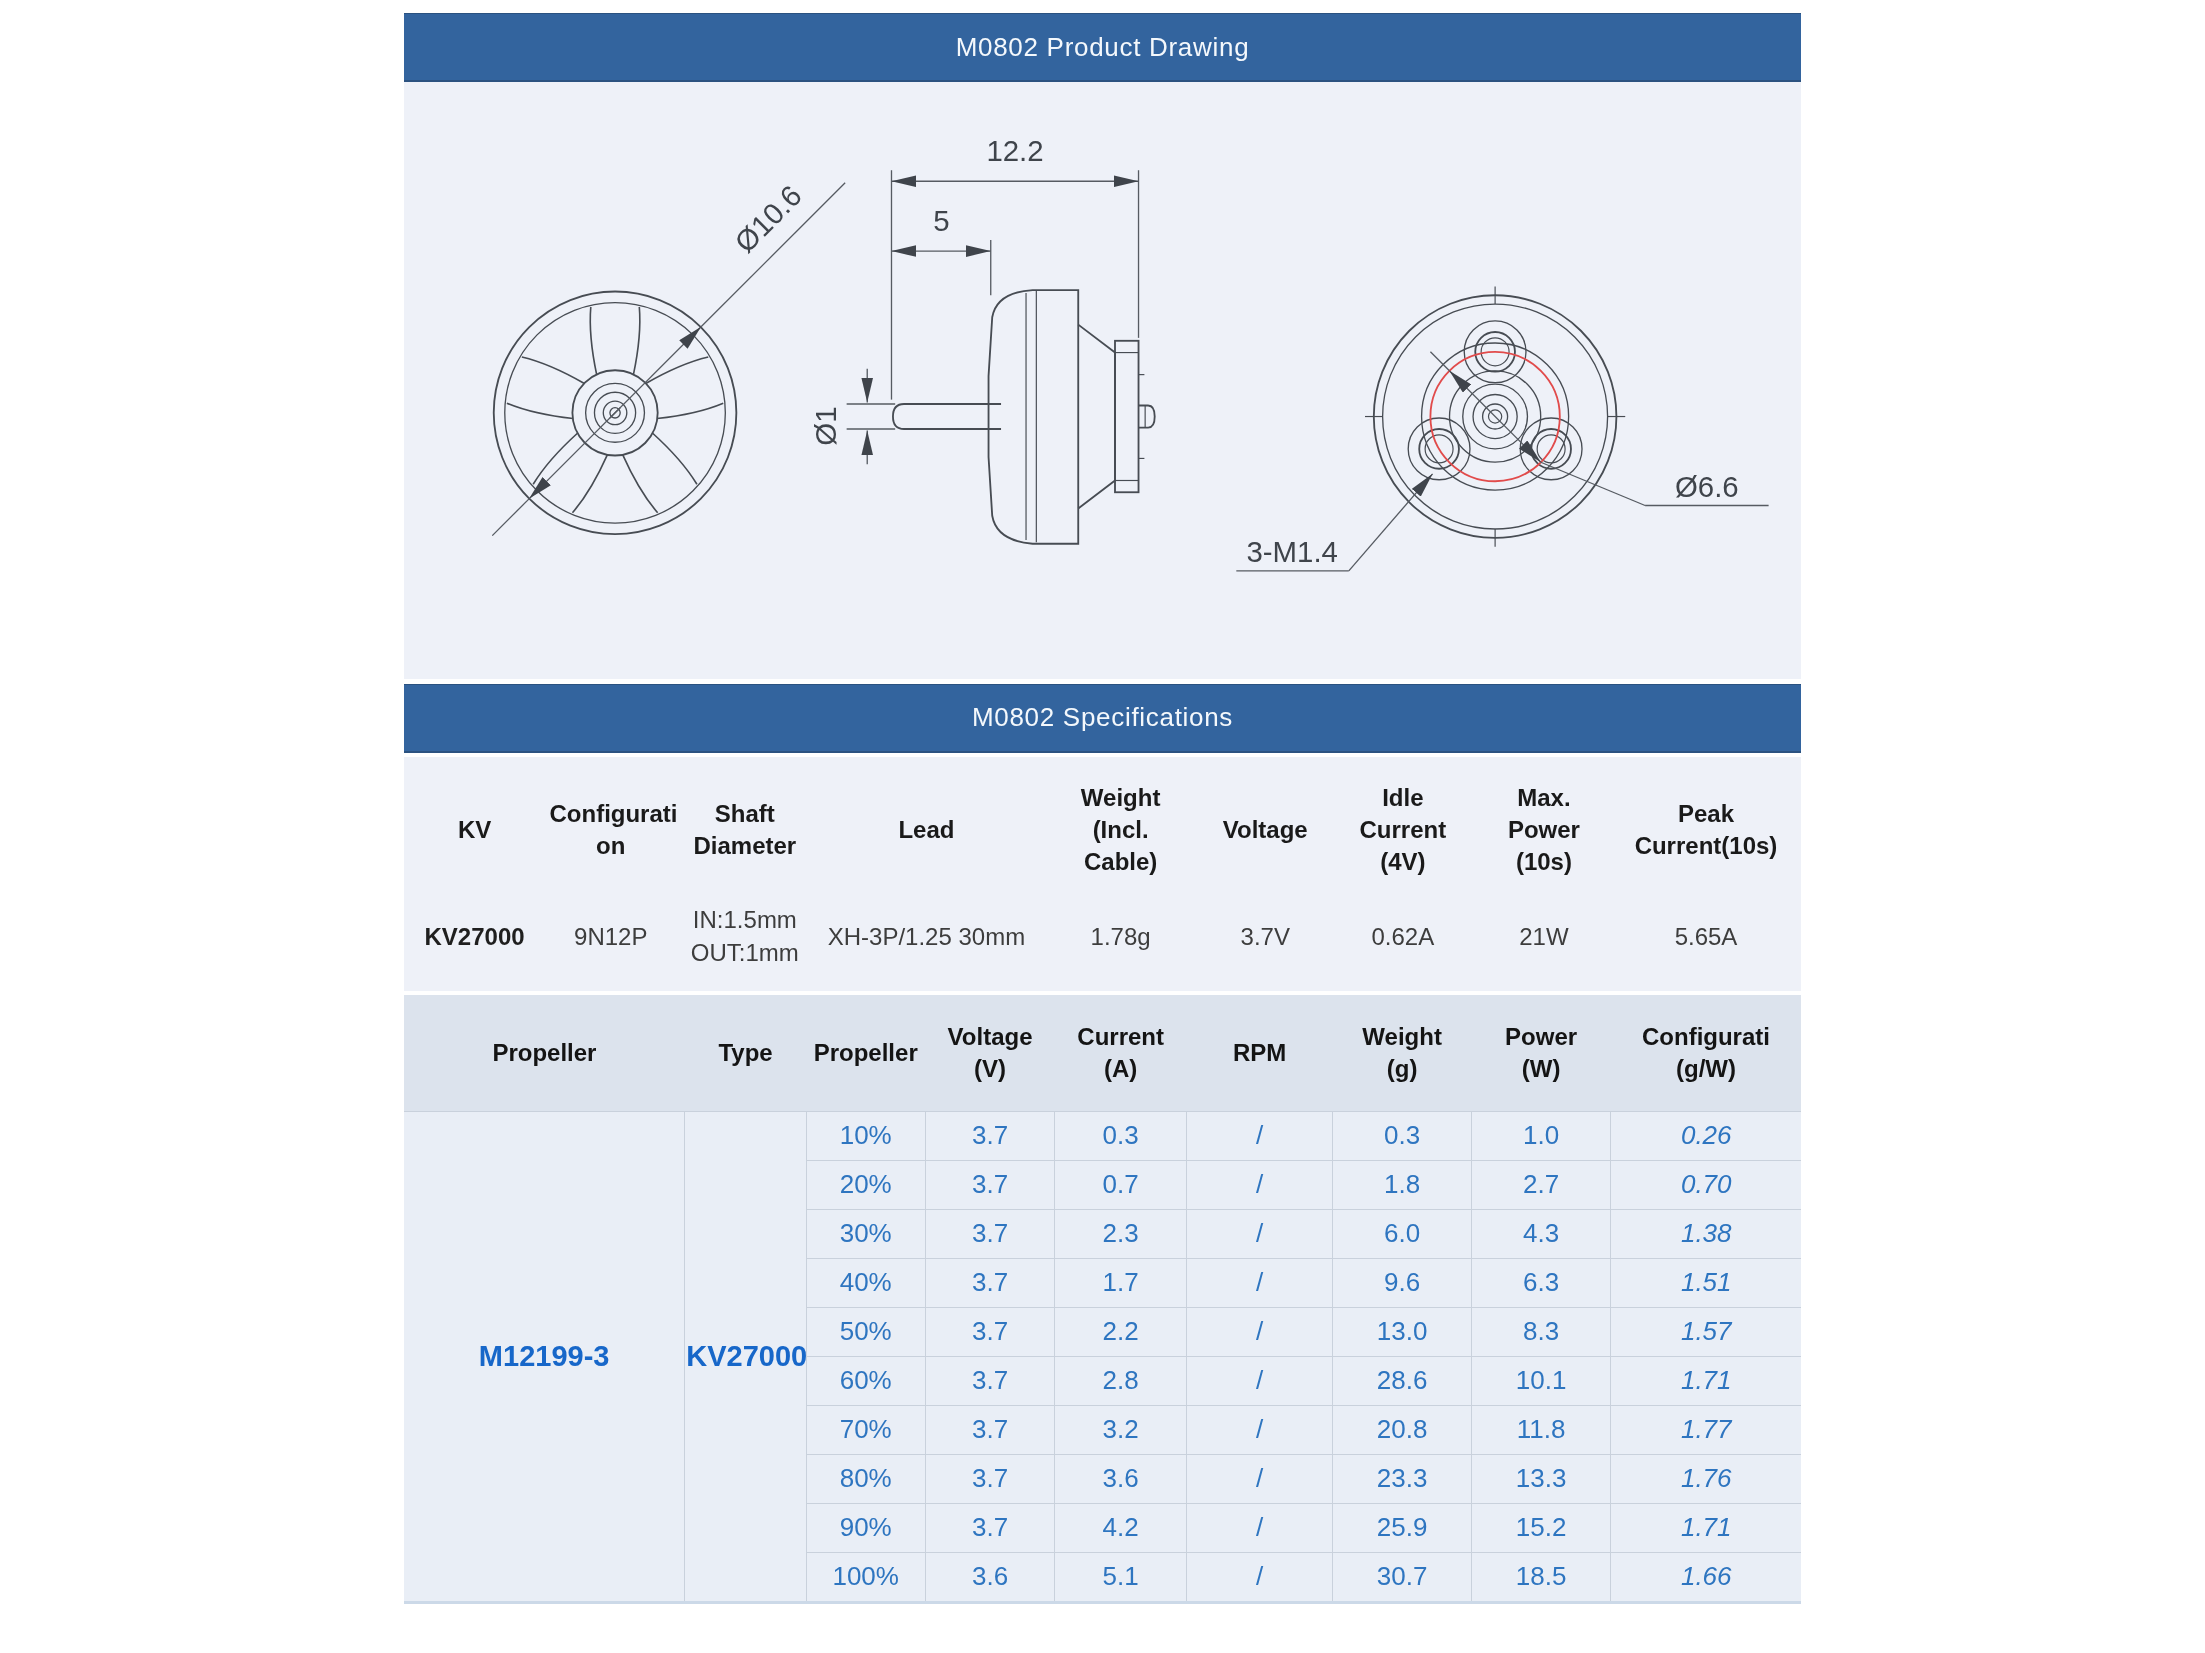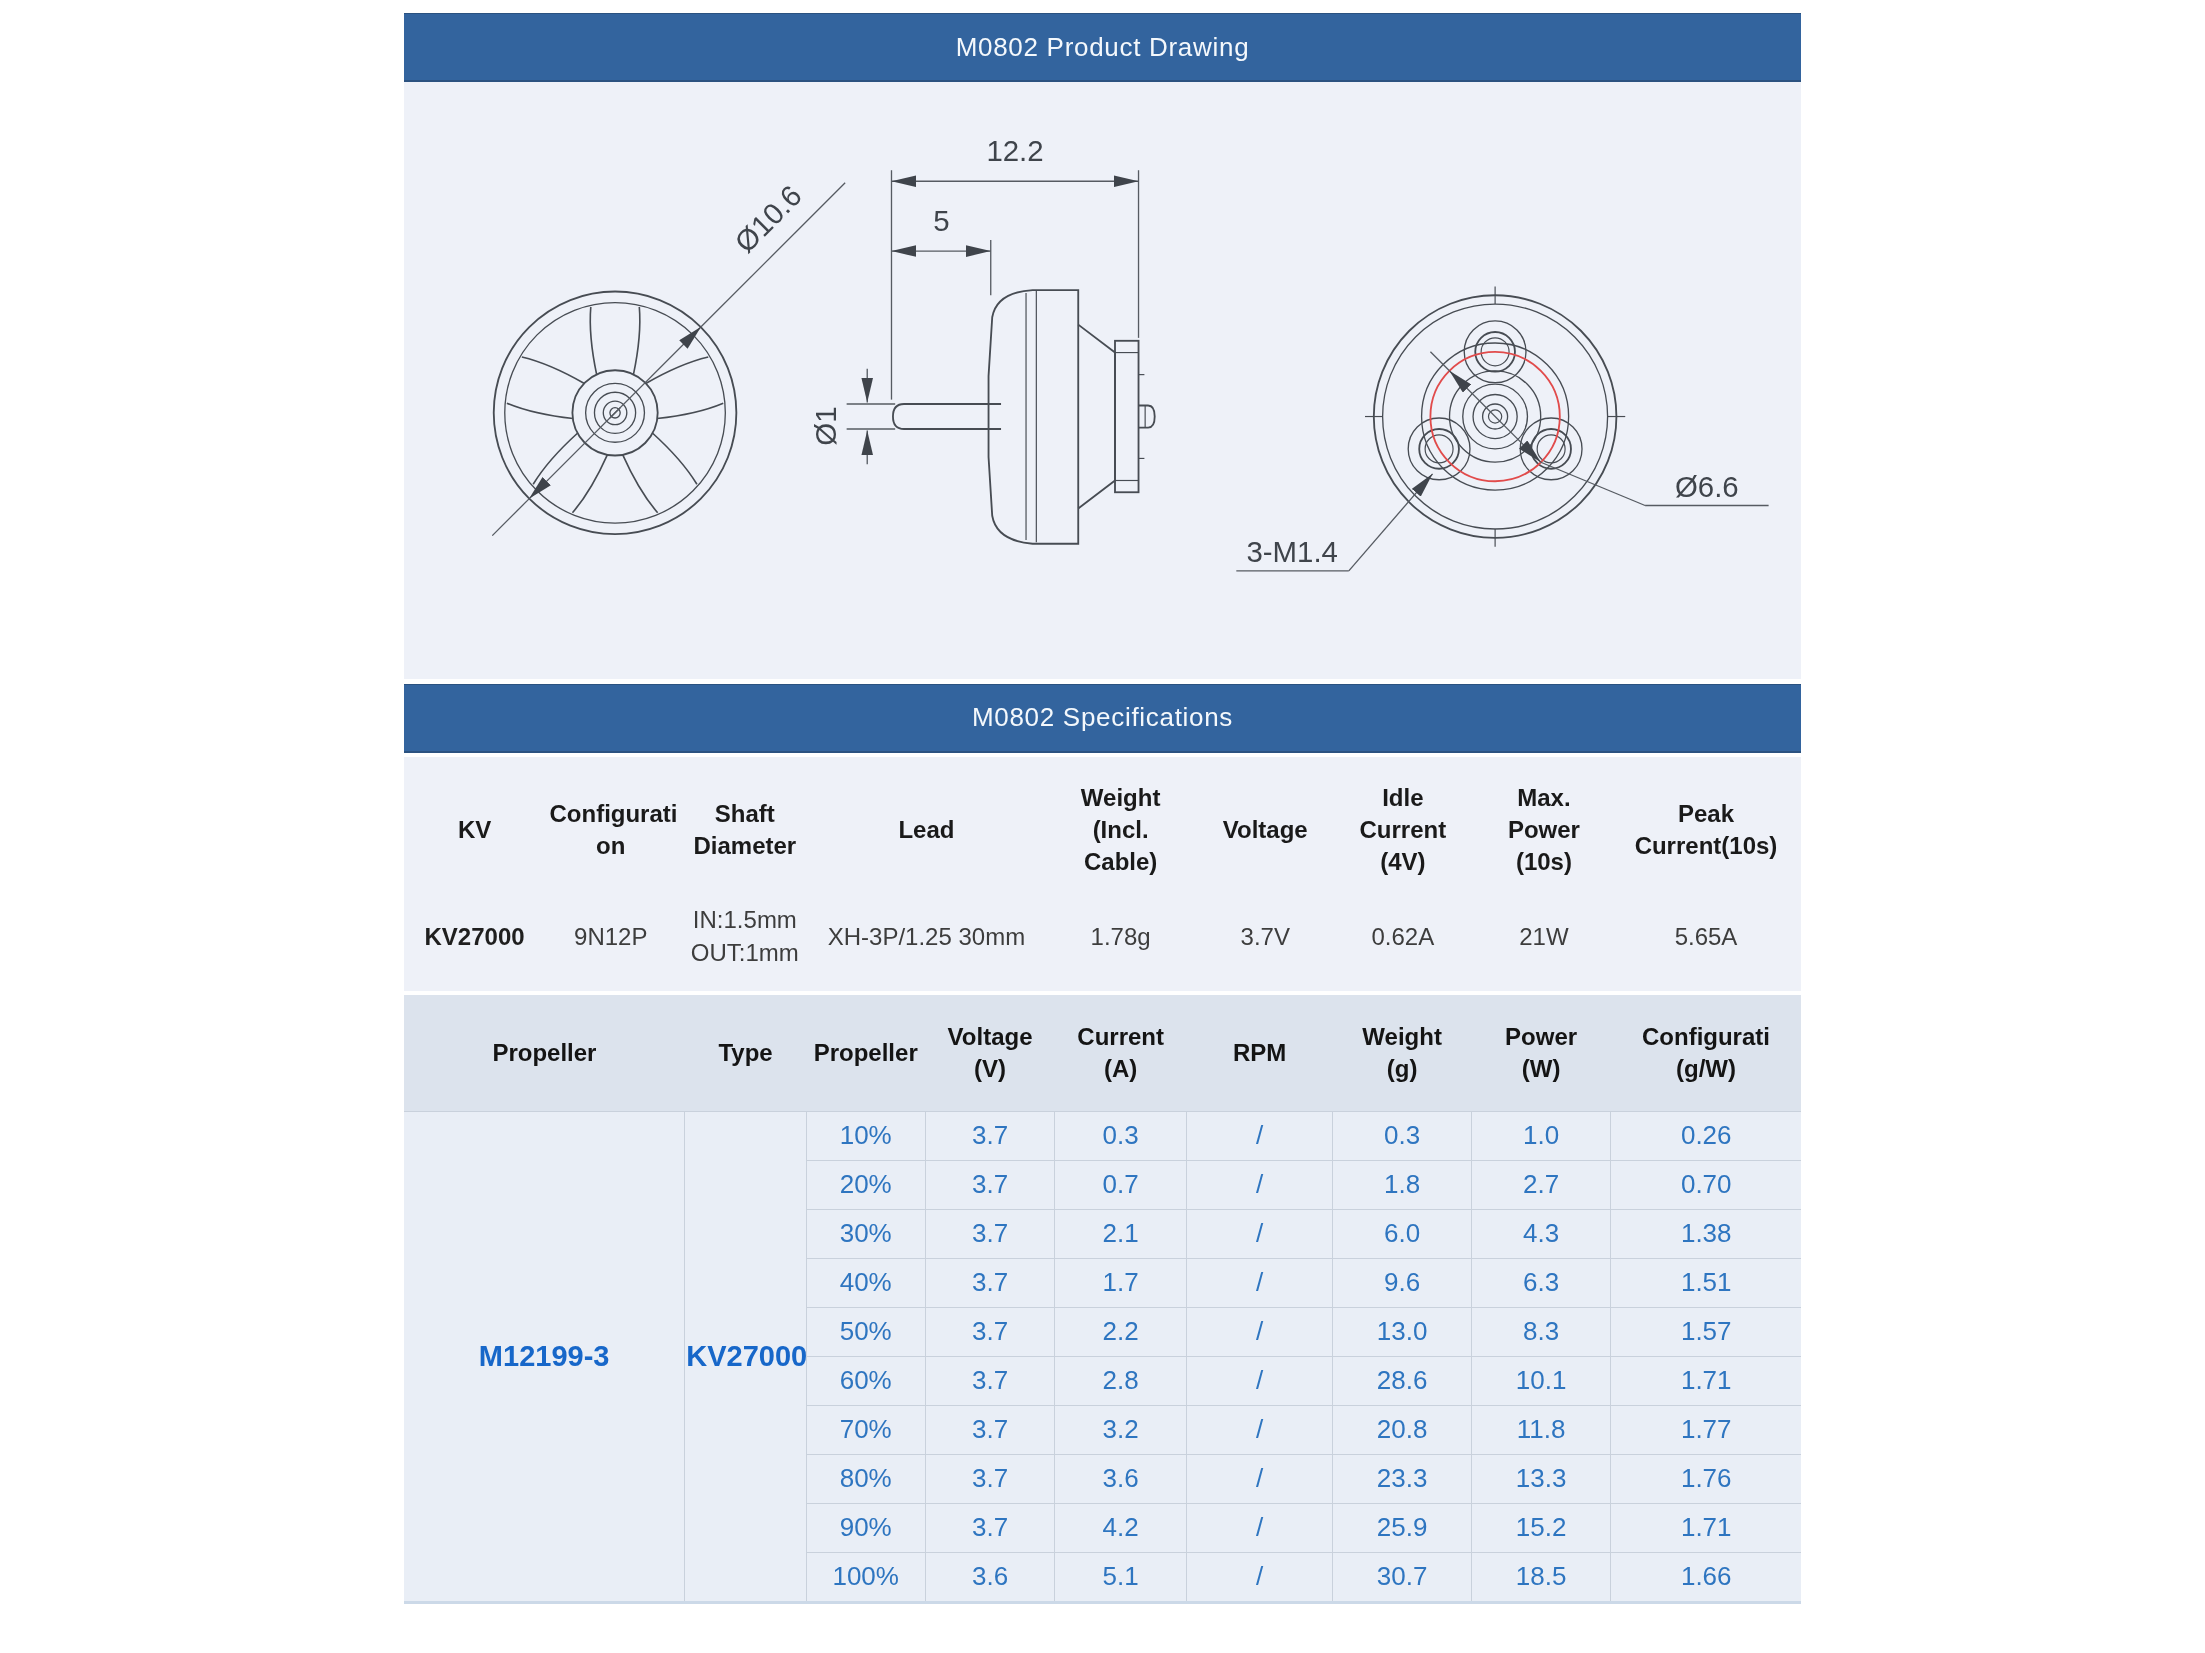--- a/index.html
+++ b/index.html
@@ -61,21 +61,21 @@
     height: 46px;
     font-size: 26px;
     color: #2e75c0;
     text-align: center; vertical-align: middle;
     border: 1.5px solid #c9d1dc;
   }
   .test-table tbody td.cell-merged {
     font-size: 29px; font-weight: bold; color: #1767c9;
   }
   .test-table tbody td.no-left { border-left: none; }
-  .test-table tbody td.no-right { border-right: none; }
+  .test-table tbody td.no-right { border-right: none; font-style: italic; }
   .dim-text { font-size: 40px; fill: #3f444b; }
 </style>
 </head>
 <body>
 
 <div class="content">
 
   <div class="section-bar">
     <span>M0802 Product Drawing</span>
   </div>
@@ -308,21 +308,21 @@
           <td>3.7</td>
           <td>0.7</td>
           <td>/</td>
           <td>1.8</td>
           <td>2.7</td>
           <td class="no-right">0.70</td>
         </tr>
         <tr>
           <td>30%</td>
           <td>3.7</td>
-          <td>2.1</td>
+          <td>2.3</td>
           <td>/</td>
           <td>6.0</td>
           <td>4.3</td>
           <td class="no-right">1.38</td>
         </tr>
         <tr>
           <td>40%</td>
           <td>3.7</td>
           <td>1.7</td>
           <td>/</td>

